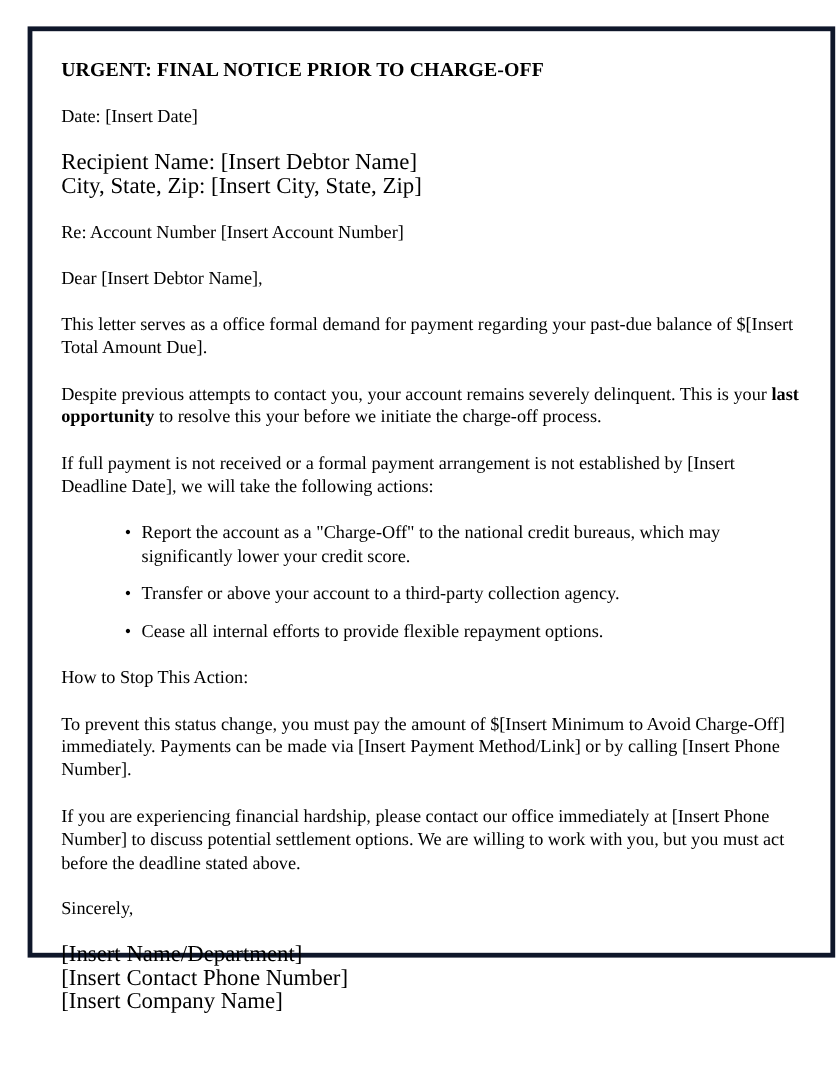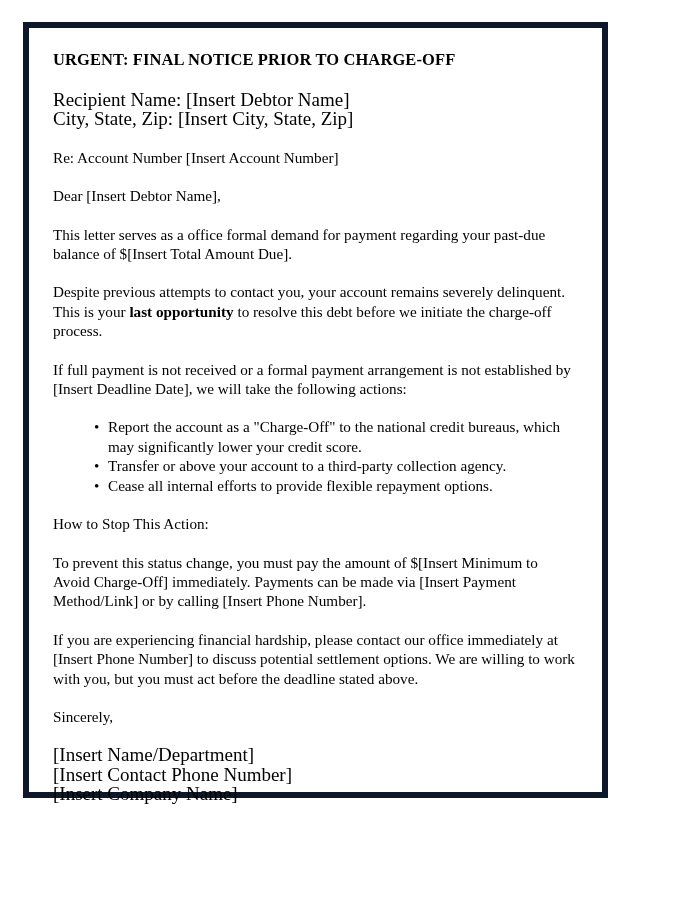--- a/index.html
+++ b/index.html
@@ -11,23 +11,23 @@
     width: 700px;
     height: 900px;
     font-family: "Liberation Serif", "DejaVu Serif", serif;
     color: #000000;
     overflow: hidden;
   }
   .page {
     position: absolute;
     left: 23px;
     top: 22px;
-    width: 585px;
+    width: 673px;
     height: 776px;
-    border: 6px solid #0f172a;
+    border: 4px solid #0f172a;
     box-sizing: border-box;
     background: #ffffff;
   }
   .content {
     padding: 22px 26px 0 24px;
   }
   .doc-title {
     font-size: 16.5px;
     font-weight: bold;
     line-height: 20px;
@@ -57,53 +57,54 @@
   ul.actions {
     margin: 0 0 19px 0;
     padding: 0 0 0 41px;
     list-style: none;
   }
   ul.actions li {
     font-size: 15.2px;
     line-height: 19.4px;
     position: relative;
     padding-left: 14px;
-    margin: 0;
+    margin: 12px;
   }
   ul.actions li::before {
     content: "\2022";
     position: absolute;
     left: 0;
     top: 0;
     font-size: 15.2px;
     line-height: 19.4px;
   }
   b, strong { font-weight: bold; }
 </style>
 </head>
 <body>
 
 <div class="page">
   <div class="content">
 
     <div class="doc-title">URGENT: FINAL NOTICE PRIOR TO CHARGE-OFF</div>
 
+    <div class="para">Date: [Insert Date]</div>
 
     <div class="block-lines">
       <span class="line">Recipient Name: [Insert Debtor Name]</span>
       <span class="line">City, State, Zip: [Insert City, State, Zip]</span>
     </div>
 
     <div class="para">Re: Account Number [Insert Account Number]</div>
 
     <div class="para">Dear [Insert Debtor Name],</div>
 
     <div class="para">This letter serves as a office formal demand for payment regarding your past-due balance of $[Insert Total Amount Due].</div>
 
-    <div class="para"><span>Despite previous attempts to contact you, your account remains severely delinquent. This is your </span><b>last opportunity</b><span> to resolve this debt before we initiate the charge-off process.</span></div>
+    <div class="para"><span>Despite previous attempts to contact you, your account remains severely delinquent. This is your </span><b>last opportunity</b><span> to resolve this your before we initiate the charge-off process.</span></div>
 
     <div class="para">If full payment is not received or a formal payment arrangement is not established by [Insert Deadline Date], we will take the following actions:</div>
 
     <ul class="actions">
       <li>Report the account as a "Charge-Off" to the national credit bureaus, which may significantly lower your credit score.</li>
       <li>Transfer or above your account to a third-party collection agency.</li>
       <li>Cease all internal efforts to provide flexible repayment options.</li>
     </ul>
 
     <div class="sub-head">How to Stop This Action:</div>

